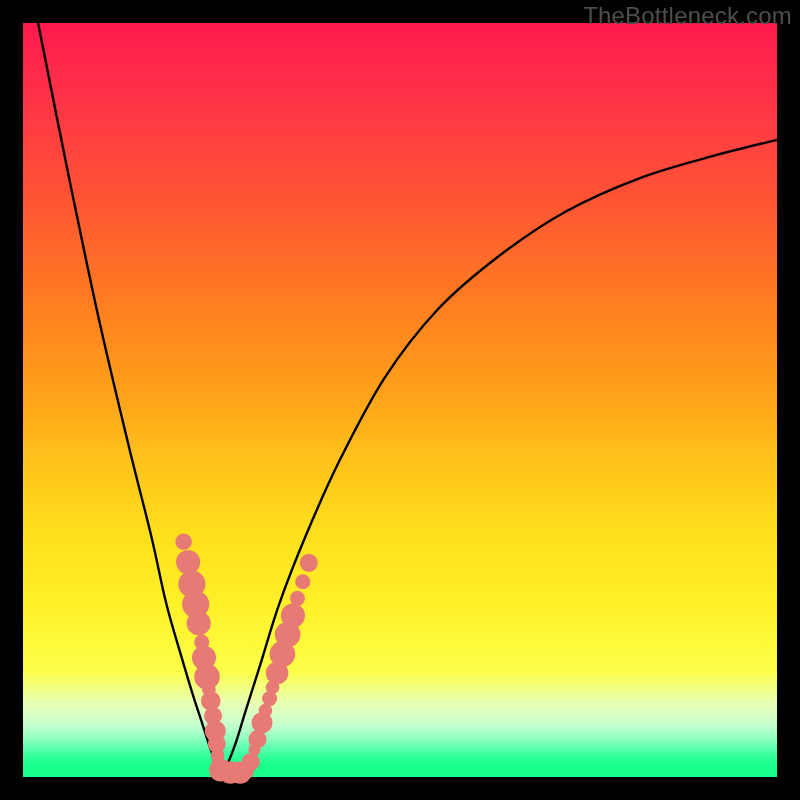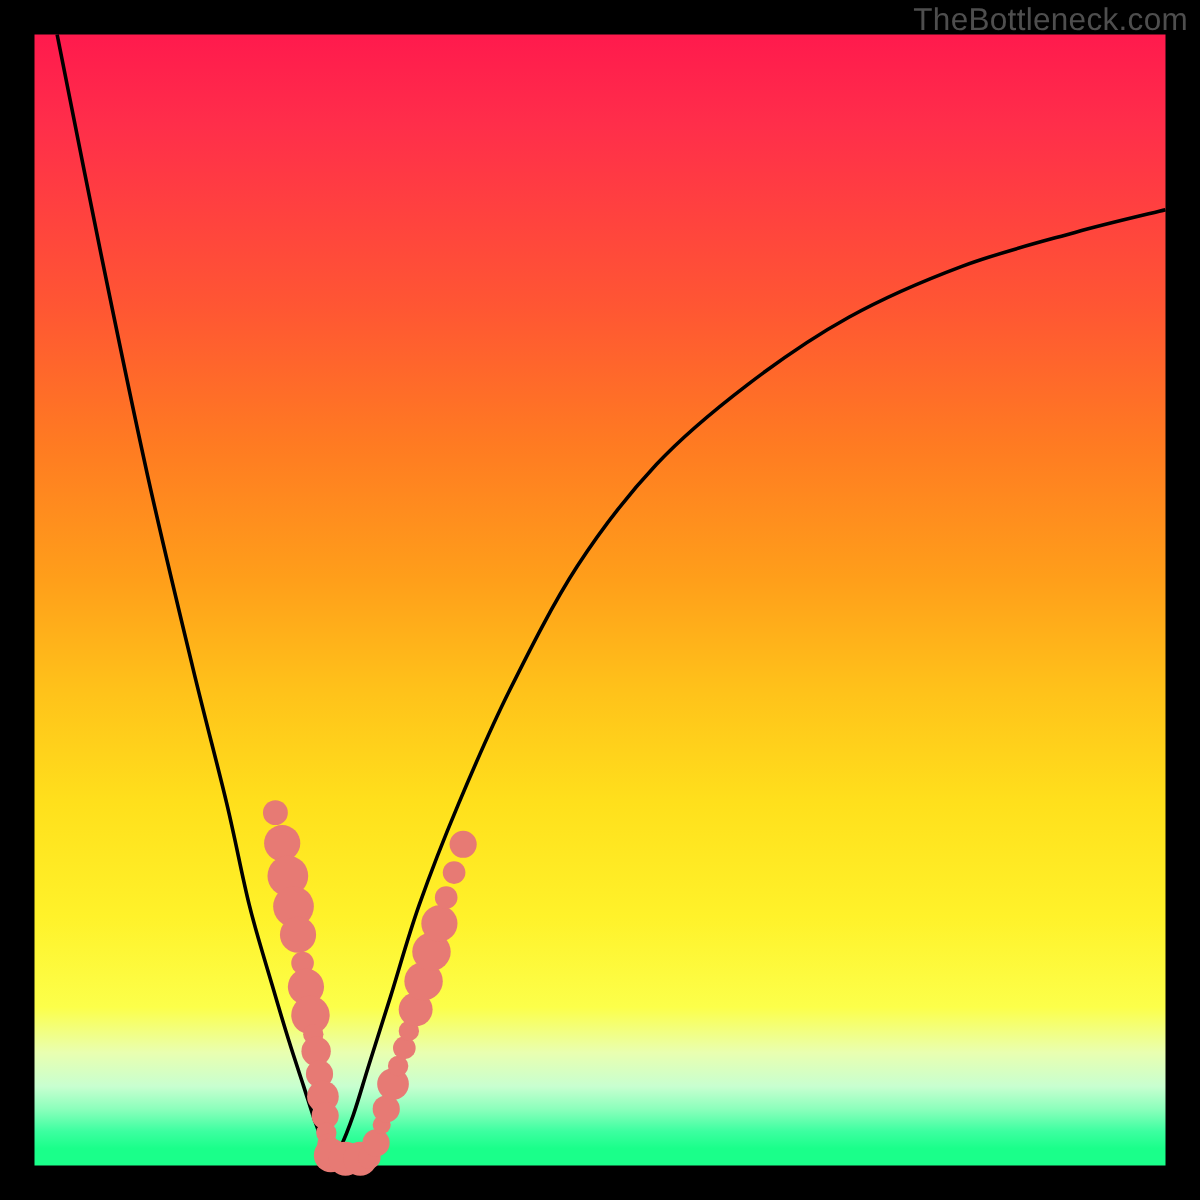--- a/index.html
+++ b/index.html
@@ -38,21 +38,21 @@
       #3cffa0 97%,
       #1aff8a 98.5%,
       #1aff8a 100%
     );
   }
   .watermark {
     position: absolute;
     top: 2px;
     right: 8px;
     color: #4e4e4e;
-    font-size: 21px;
+    font-size: 24px;
     font-weight: 400;
     letter-spacing: 0.2px;
     user-select: none;
   }
   svg.curves {
     position: absolute;
     left: 23px;
     top: 23px;
     width: 754px;
     height: 754px;

